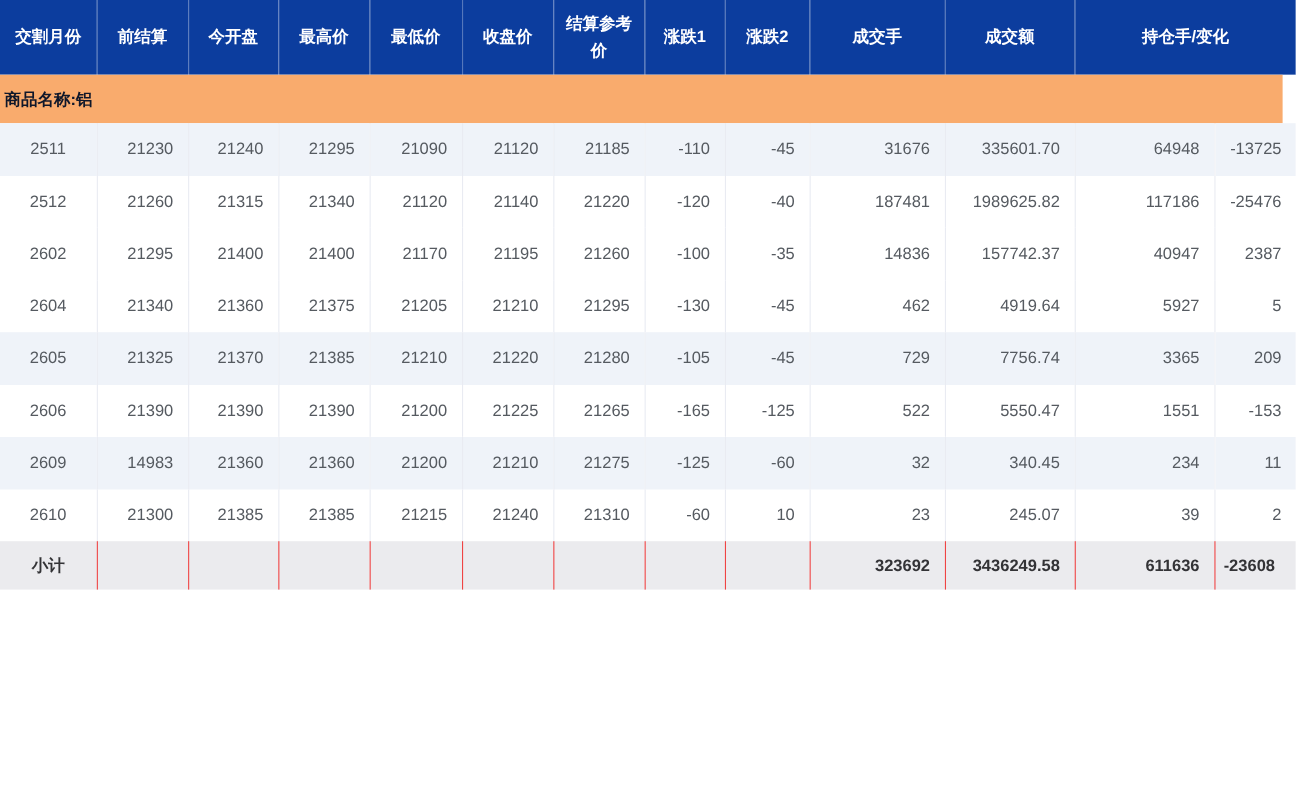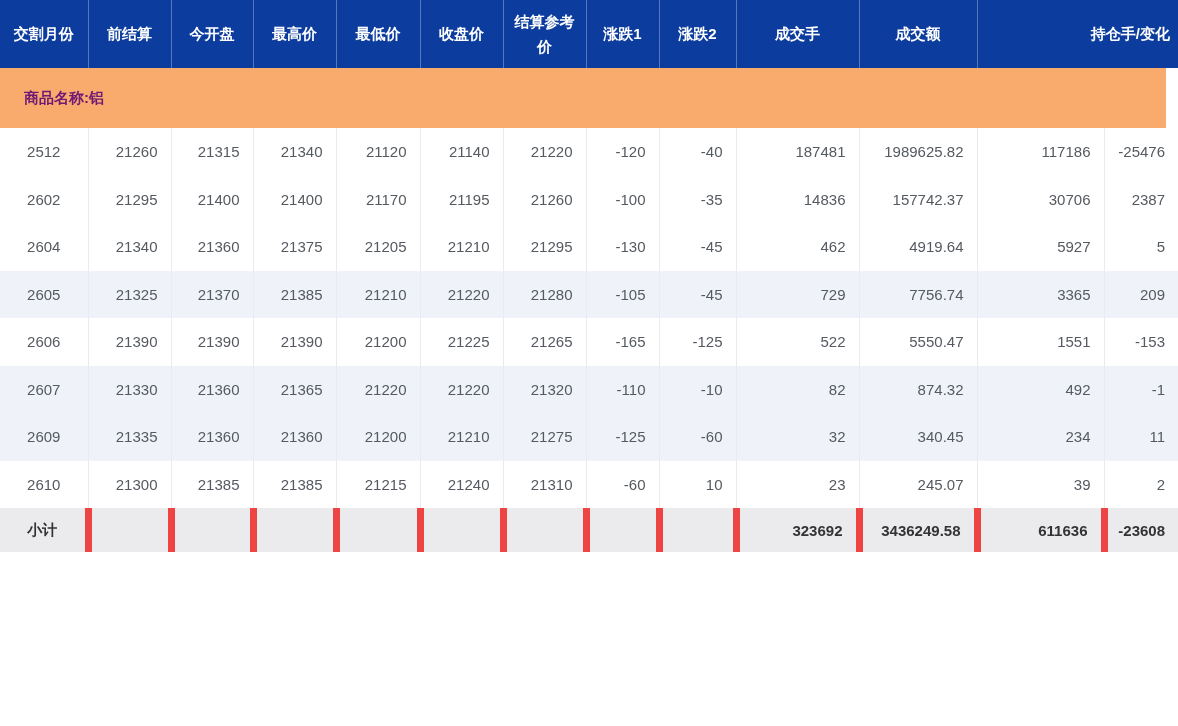--- a/index.html
+++ b/index.html
@@ -22,37 +22,37 @@
     font-weight: bold;
     font-size: 15px;
     height: 68px;
     text-align: center;
     vertical-align: middle;
     padding: 0 8px;
     line-height: 1.7;
     border-right: 1px solid rgba(255,255,255,0.3);
     box-sizing: border-box;
   }
-  table.quotes thead th:last-child { border-right: none; text-align: right; }
+  table.quotes thead th:last-child { border-right: none; }
 
   td.banner-cell {
     padding: 0;
     height: 44px;
     background: #ffffff;
   }
   .banner-inner {
     background: #f9ab6d;
-    height: 60px;
+    height: 44px;
     margin-right: 12px;
     display: flex;
     align-items: center;
-    padding-left: 24px;
+    padding-left: 4px;
     font-size: 15px;
     font-weight: bold;
-    color: #701a75;
+    color: #0f172a;
     box-sizing: border-box;
   }
 
   tr.data-row td {
     height: 47.5px;
     font-size: 15px;
     color: #555a60;
     text-align: right;
     padding: 0 13px 0 2px;
     border-right: 1px solid #e9ebf2;
@@ -66,26 +66,26 @@
   tr.data-row td:last-child { border-right: none; }
 
   tr.subtotal-row td {
     height: 44px;
     background: #ebebee;
     font-size: 15px;
     font-weight: bold;
     color: #333336;
     text-align: right;
     padding: 0 13px 0 2px;
-    border-right: 7px solid #ef4444;
+    border-right: 1px solid #ef4444;
     box-sizing: border-box;
     white-space: nowrap;
   }
   tr.subtotal-row td:first-child { text-align: center; padding: 0; }
-  tr.subtotal-row td:last-child { border-right: none; }
+  tr.subtotal-row td:last-child { border-right: none; text-align: center; }
 </style>
 </head>
 <body>
 
 <table class="quotes">
   <colgroup>
     <col style="width:88px">
       <col style="width:83px">
       <col style="width:82px">
     <col style="width:83px">
@@ -114,20 +114,35 @@
         <th>成交额</th>
         <th colspan="2">持仓手/变化</th>
       </tr>
   </thead>
   <tbody>
     <tr>
       <td class="banner-cell" colspan="13">
         <div class="banner-inner">商品名称:铝</div>
       </td>
     </tr>
+  <tr class="data-row alt">
+        <td>2511</td>
+        <td>21230</td>
+        <td>21240</td>
+        <td>21295</td>
+        <td>21090</td>
+        <td>21120</td>
+        <td>21185</td>
+        <td>-110</td>
+        <td>-45</td>
+        <td>31676</td>
+        <td>335601.70</td>
+        <td>64948</td>
+        <td>-13725</td>
+      </tr>
       <tr class="data-row">
         <td>2512</td>
         <td>21260</td>
         <td>21315</td>
         <td>21340</td>
         <td>21120</td>
         <td>21140</td>
         <td>21220</td>
         <td>-120</td>
         <td>-40</td>
@@ -141,21 +156,21 @@
         <td>21295</td>
         <td>21400</td>
         <td>21400</td>
         <td>21170</td>
         <td>21195</td>
         <td>21260</td>
         <td>-100</td>
         <td>-35</td>
         <td>14836</td>
         <td>157742.37</td>
-        <td>30706</td>
+        <td>40947</td>
         <td>2387</td>
       </tr>
       <tr class="data-row">
         <td>2604</td>
         <td>21340</td>
         <td>21360</td>
         <td>21375</td>
         <td>21205</td>
         <td>21210</td>
         <td>21295</td>
@@ -190,37 +205,22 @@
         <td>21225</td>
         <td>21265</td>
         <td>-165</td>
         <td>-125</td>
         <td>522</td>
         <td>5550.47</td>
         <td>1551</td>
         <td>-153</td>
       </tr>
       <tr class="data-row alt">
-        <td>2607</td>
-        <td>21330</td>
-        <td>21360</td>
-        <td>21365</td>
-        <td>21220</td>
-        <td>21220</td>
-        <td>21320</td>
-        <td>-110</td>
-        <td>-10</td>
-        <td>82</td>
-        <td>874.32</td>
-        <td>492</td>
-        <td>-1</td>
-      </tr>
-      <tr class="data-row alt">
         <td>2609</td>
-        <td>21335</td>
+        <td>14983</td>
         <td>21360</td>
         <td>21360</td>
         <td>21200</td>
         <td>21210</td>
         <td>21275</td>
         <td>-125</td>
         <td>-60</td>
         <td>32</td>
         <td>340.45</td>
         <td>234</td>

